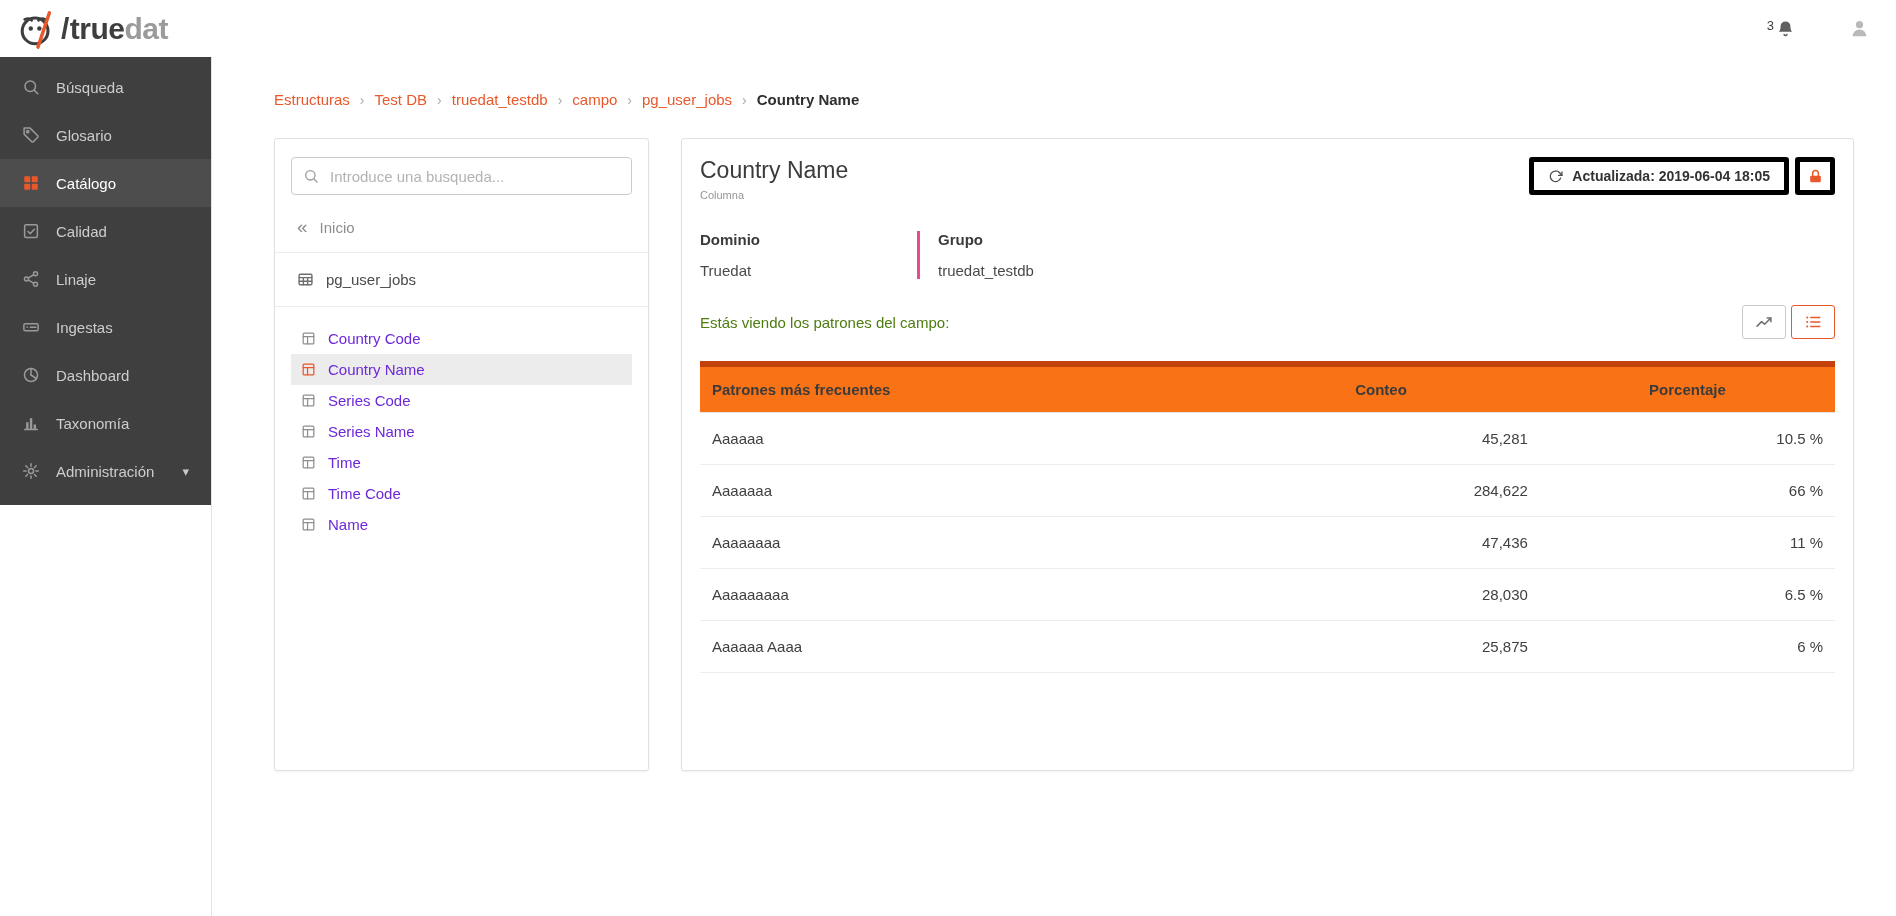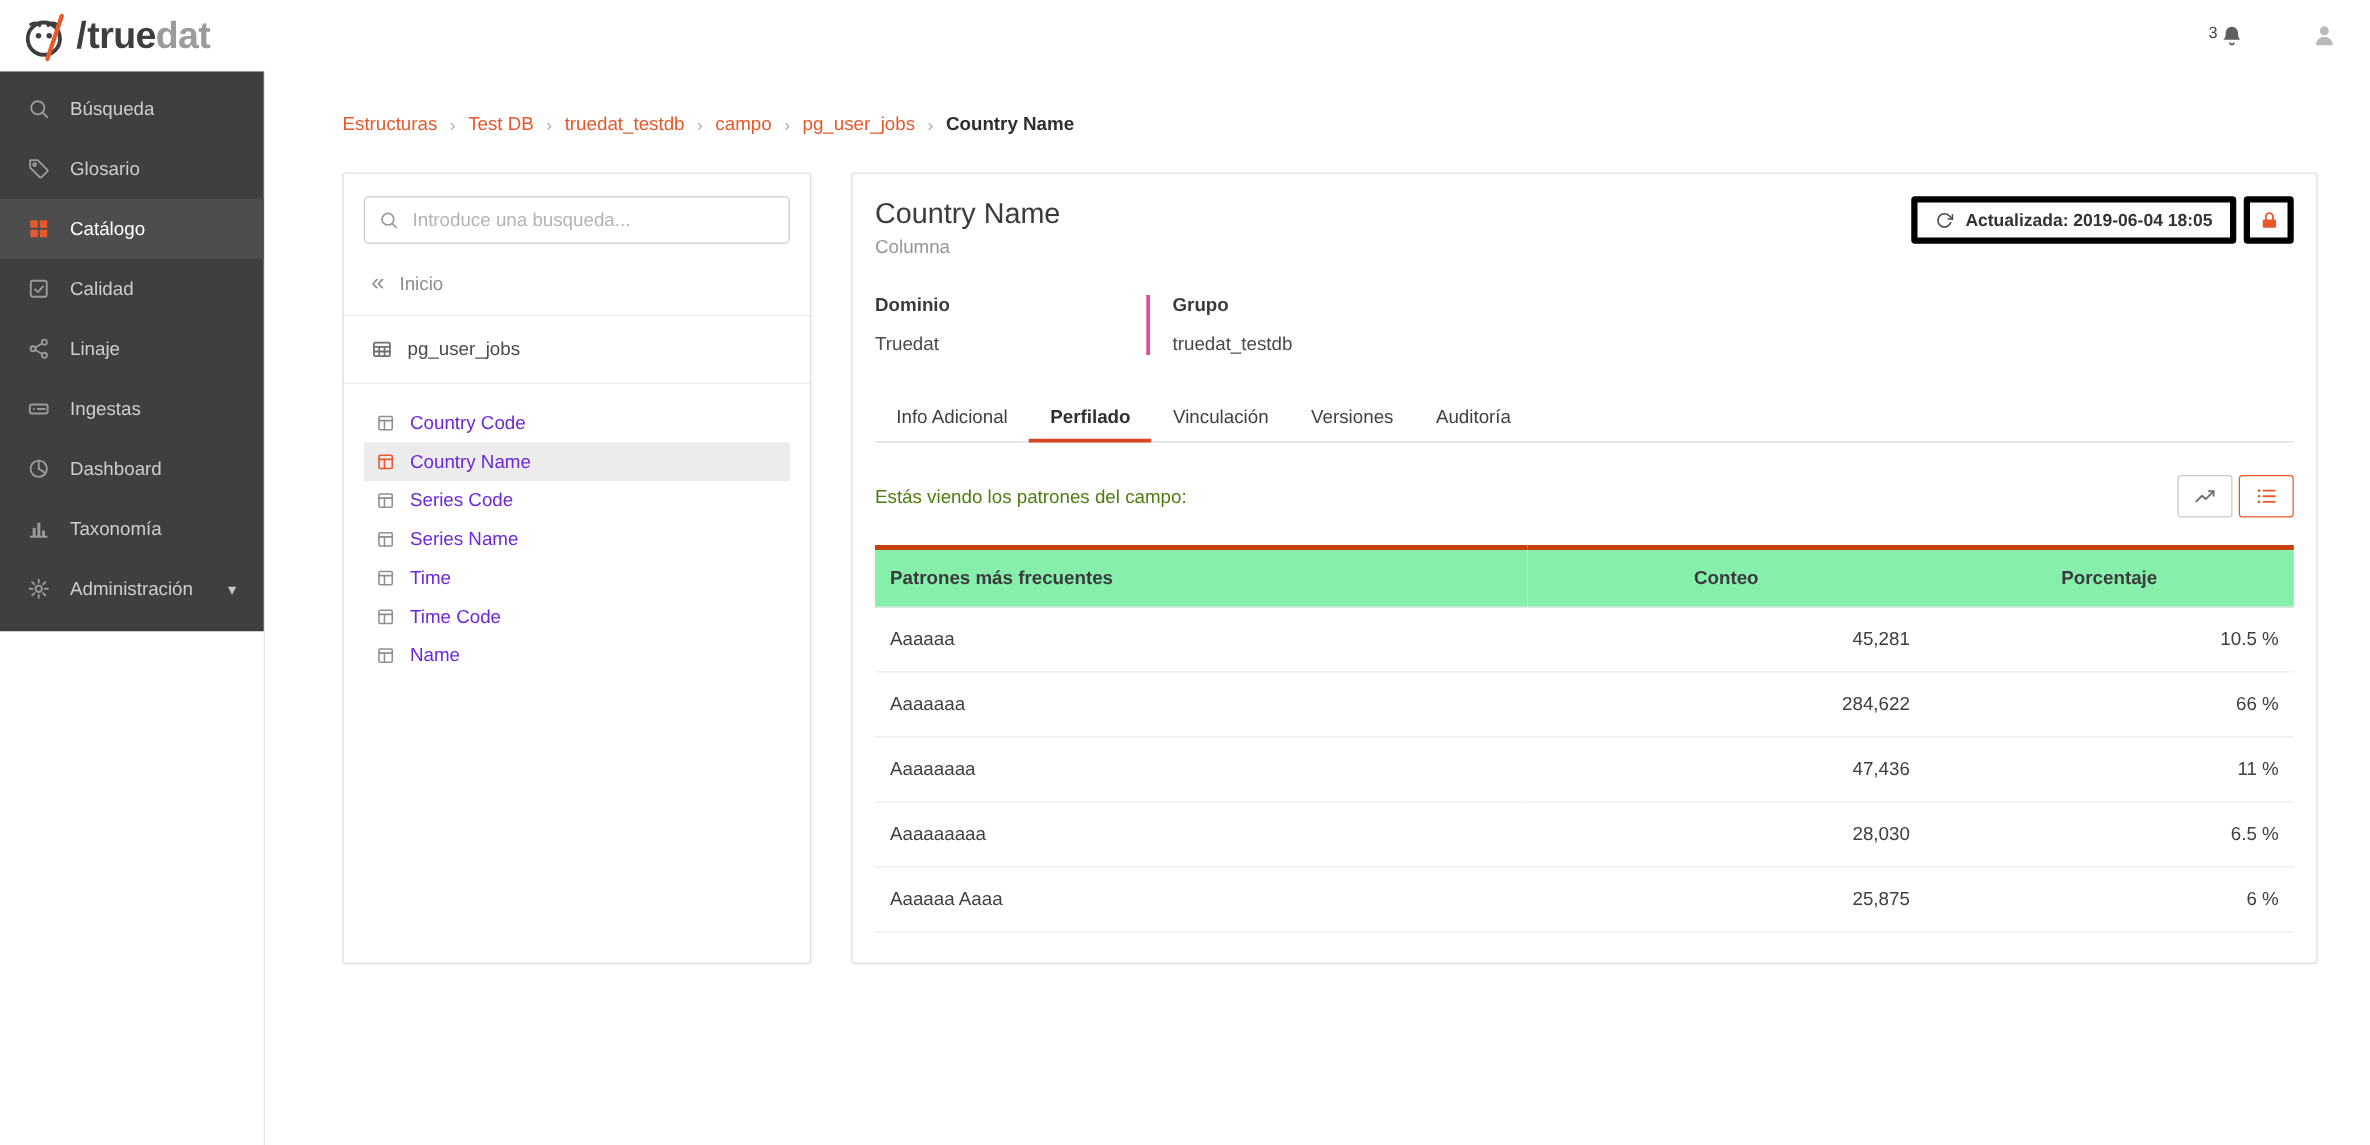--- a/index.html
+++ b/index.html
@@ -74,21 +74,21 @@
     font-size:15px;color:#6d28d9}
   .col-item .icon{color:#8f8f8f}
   .col-item .icon svg{width:15px;height:15px}
   .col-item.selected{background:#ececec}
   .col-item.selected .icon{color:var(--accent)}
 
   
   .main-card{flex:1;padding:18px}
   .detail-header{display:flex;justify-content:space-between;align-items:flex-start}
   .detail-header h1{font-size:23px;font-weight:400;color:#3b3b3b}
-  .subtitle{margin-top:5px;color:#959595;font-size:15px}
+  .subtitle{margin-top:5px;color:#959595;font-size:11px}
   .header-actions{display:flex;gap:6px}
   .btn{background:#fff;border:5px solid #000000;border-radius:3px;height:38px;
     display:flex;align-items:center;font-family:inherit}
   .updated-btn{gap:9px;padding:0 14px;font-size:14px;font-weight:bold;color:#333}
   .updated-btn .icon{color:#4a4a4a}
   .updated-btn .icon svg{width:15px;height:15px}
   .lock-btn{width:40px;justify-content:center;color:var(--accent)}
   .lock-btn svg{width:17px;height:17px}
 
   .meta-row{display:flex;margin-top:30px}
@@ -106,21 +106,21 @@
 
   .caption-row{margin-top:26px;display:flex;justify-content:space-between;align-items:center;
     font-size:15px;color:#4d7c0f}
   .view-toggle{display:flex;gap:5px}
   .toggle-btn{width:44px;height:34px;border:1px solid #c9c9c9;border-radius:3px;background:#fff;
     display:flex;align-items:center;justify-content:center;color:#6f6f6f}
   .toggle-btn svg{width:18px;height:18px}
   .toggle-btn.active{border-color:var(--accent);color:var(--accent)}
 
   .patterns-table{width:100%;border-collapse:collapse;margin-top:22px;font-size:15px}
-  .patterns-table th{background:#86efac;border-top:4px solid #c2410c;border-bottom:1px solid #e4e4e4;
+  .patterns-table th{background:#f97316;border-top:6px solid #c2410c;border-bottom:1px solid #e4e4e4;
     padding:14px 12px;text-align:left;font-weight:bold;color:#3b3b3b}
   .patterns-table th.center{text-align:center}
   .patterns-table th:nth-child(1){width:46%}
   .patterns-table th:nth-child(2){width:28%}
   .patterns-table th:nth-child(3){width:26%}
   .patterns-table td{padding:17px 12px;border-bottom:1px solid #ededed;color:#404040}
   .patterns-table td.num{text-align:right}
 </style>
 </head>
 <body>
@@ -413,27 +413,20 @@
           <div class="meta-block" data-interactable="false">
             <div class="meta-label" data-interactable="false">Dominio</div>
             <div class="meta-value" data-interactable="false">Truedat</div>
           </div>
           <div class="meta-block" data-interactable="false">
             <div class="meta-label" data-interactable="false">Grupo</div>
             <div class="meta-value" data-interactable="false">truedat_testdb</div>
           </div>
         </div>
 
-      <div class="tabs" id="tabs" data-interactable="false">
-          <div class="tab" data-interactable="true">Info Adicional</div>
-          <div class="tab active" data-interactable="true">Perfilado</div>
-          <div class="tab" data-interactable="true">Vinculación</div>
-          <div class="tab" data-interactable="true">Versiones</div>
-          <div class="tab" data-interactable="true">Auditoría</div>
-        </div>
 
       <div class="caption-row" data-interactable="false">
         <div data-interactable="false">Estás viendo los patrones del campo:</div>
         <div class="view-toggle" data-interactable="false">
           <button class="toggle-btn" data-interactable="true">
             <span class="icon" data-interactable="false">
                 <svg viewBox="0 0 24 24" fill="none" stroke="currentColor" stroke-width="2" stroke-linecap="round" stroke-linejoin="round">
                   <polyline points="2.8 17.5 8.8 11.5 12.8 15 21 6.8"></polyline>
                   <polyline points="21.2 11.5 21.2 6.6 16.3 6.6"></polyline>
                 </svg>

